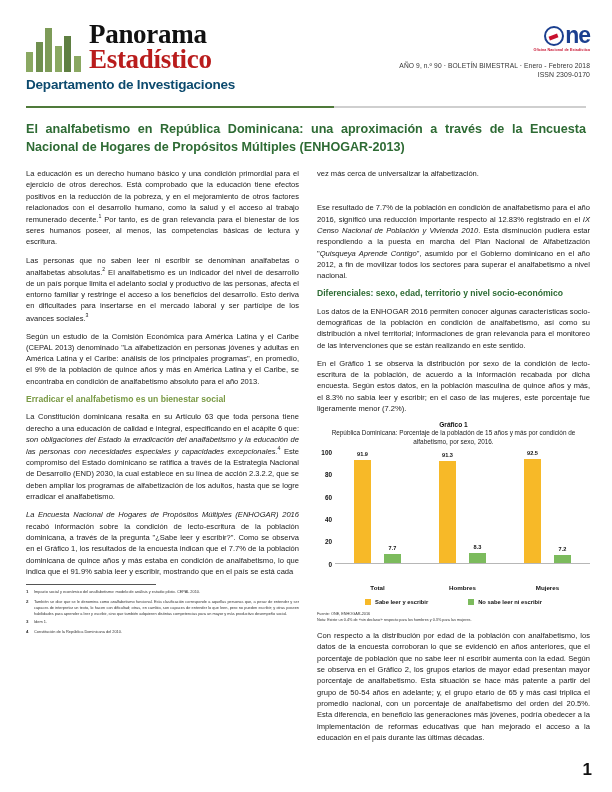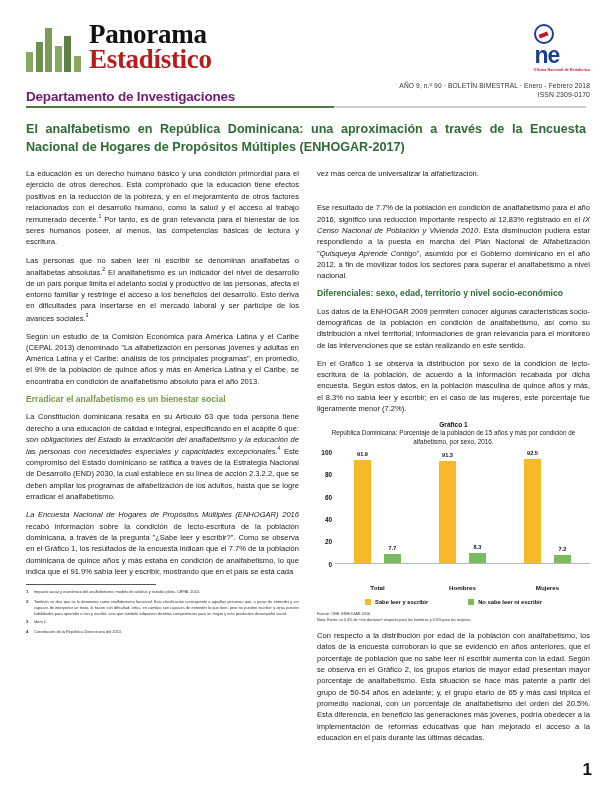--- a/index.html
+++ b/index.html
@@ -29,27 +29,27 @@
   .wordmark { line-height: 0.92; }
   .wordmark .w1 {
     font-family: "Liberation Serif", serif; font-weight: bold;
     font-size: 27px; letter-spacing: -0.3px; color: #111; display: block;
   }
   .wordmark .w2 {
     font-family: "Liberation Serif", serif; font-weight: bold;
     font-size: 27px; letter-spacing: -0.3px; color: #b91c1c; display: block;
   }
   .dept {
-    margin-top: 17px; font-size: 13.5px; font-weight: bold;
-    letter-spacing: -0.2px; color: #701a75;
+    margin-top: 5px; font-size: 13.5px; font-weight: bold;
+    letter-spacing: -0.2px; color: #0c4a6e;
   }
 
   .meta { text-align: right; padding-top: 2px; }
   .onelogo { display: inline-block; text-align: right; }
-  .one-row { display: flex; align-items: flex-start; justify-content: flex-end; flex-direction: column; }
+  .one-row { display: flex; align-items: center; justify-content: flex-end; }
   .one-o {
     width: 20px; height: 20px; border-radius: 50%;
     border: 2.6px solid #1b3f8f; position: relative; display: inline-block;
   }
   .one-o::after {
     content:""; position:absolute; left: 3px; top: 7px; width: 9px; height: 4px;
     background: #c8102e; transform: rotate(-20deg);
   }
   .one-ne {
     font-family: "Liberation Sans", sans-serif; font-weight: bold;
@@ -179,21 +179,21 @@
           <div class="one-sub">Oficina Nacional de Estadística</div>
         </div>
         <div class="meta-line">AÑO 9, n.º 90  ·  BOLETÍN BIMESTRAL  ·  Enero - Febrero 2018</div>
         <div class="meta-line2">ISSN 2309-0170</div>
       </div>
     </div>
   </div>
 
   <div class="rule"></div>
 
-  <div class="doc-title">El analfabetismo en República Dominicana: una aproximación a través de la Encuesta Nacional de Hogares de Propósitos Múltiples (ENHOGAR-2017)</div>
+  <div class="doc-title">El analfabetismo en República Dominicana: una aproximación a través de la Encuesta Nacional de Hogares de Propósitos Múltiples (ENHOGAR-2013)</div>
 
   <div class="cols">
 
     <div class="col">
       <p><span>La educación es un derecho humano básico y una condición primordial para el ejercicio de otros derechos. Está comprobado que la educación tiene efectos positivos en la reducción de la pobreza, y en el mejoramiento de otros factores relacionados con el desarrollo humano, como la salud y el acceso al trabajo remunerado decente.</span><sup>1</sup><span> Por tanto, es de gran relevancia para el bienestar de los seres humanos poseer, al menos, las competencias básicas de lectura y escritura.</span></p>
 
       <p><span>Las personas que no saben leer ni escribir se denominan analfabetas o analfabetas absolutas.</span><sup>2</sup><span> El analfabetismo es un indicador del nivel de desarrollo de un país porque limita el adelanto social y productivo de las personas, afecta el entorno familiar y restringe el acceso a los beneficios del desarrollo. Esto deriva en dificultades para insertarse en el mercado laboral y ser partícipe de los avances sociales.</span><sup>3</sup></p>
 
 
       <p>Según un estudio de la Comisión Económica para América Latina y el Caribe (CEPAL 2013) denominado "La alfabetización en personas jóvenes y adultas en América Latina y el Caribe: análisis de los principales programas", en promedio, el 9% de la población de quince años y más en América Latina y el Caribe, se encontraba en condición de analfabetismo absoluto para el año 2013.</p>
@@ -225,21 +225,21 @@
       </div>
     </div>
 
     <div class="col">
       <p class="tight">vez más cerca de universalizar la alfabetización.</p>
 
       <p><span>Ese resultado de 7.7% de la población en condición de analfabetismo para el año 2016, significó una reducción importante respecto al 12.83% registrado en el </span><span class="it">IX Censo Nacional de Población y Vivienda 2010</span><span>. Esta disminución pudiera estar respondiendo a la puesta en marcha del Plan Nacional de Alfabetización "</span><span class="it">Quisqueya Aprende Contigo</span><span>", asumido por el Gobierno dominicano en el año 2012, a fin de movilizar todos los sectores para superar el analfabetismo a nivel nacional.</span></p>
 
       <div class="sec-head blue">Diferenciales: sexo, edad, territorio y nivel socio-económico</div>
 
-      <p>Los datos de la ENHOGAR 2009 permiten conocer algunas características socio-demográficas de la población en condición de analfabetismo, así como su distribución a nivel territorial; informaciones de gran relevancia para el monitoreo de las intervenciones que se están realizando en este sentido.</p>
+      <p>Los datos de la ENHOGAR 2016 permiten conocer algunas características socio-demográficas de la población en condición de analfabetismo, así como su distribución a nivel territorial; informaciones de gran relevancia para el monitoreo de las intervenciones que se están realizando en este sentido.</p>
       <p>En el Gráfico 1 se observa la distribución por sexo de la condición de lecto-escritura de la población, de acuerdo a la información recabada por dicha encuesta. Según estos datos, en la población masculina de quince años y más, el 8.3% no sabía leer y escribir; en el caso de las mujeres, este porcentaje fue ligeramente menor (7.2%).</p>
 
       <div class="chart-box">
         <div class="chart-title">Gráfico 1</div>
         <div class="chart-sub">República Dominicana: Porcentaje de la población de 15 años y más por condición de alfabetismo, por sexo, 2016.</div>
 
         <div class="plot">
           <div class="yaxis">
             <span style="top:0%">100</span>
             <span style="top:20%">80</span>

